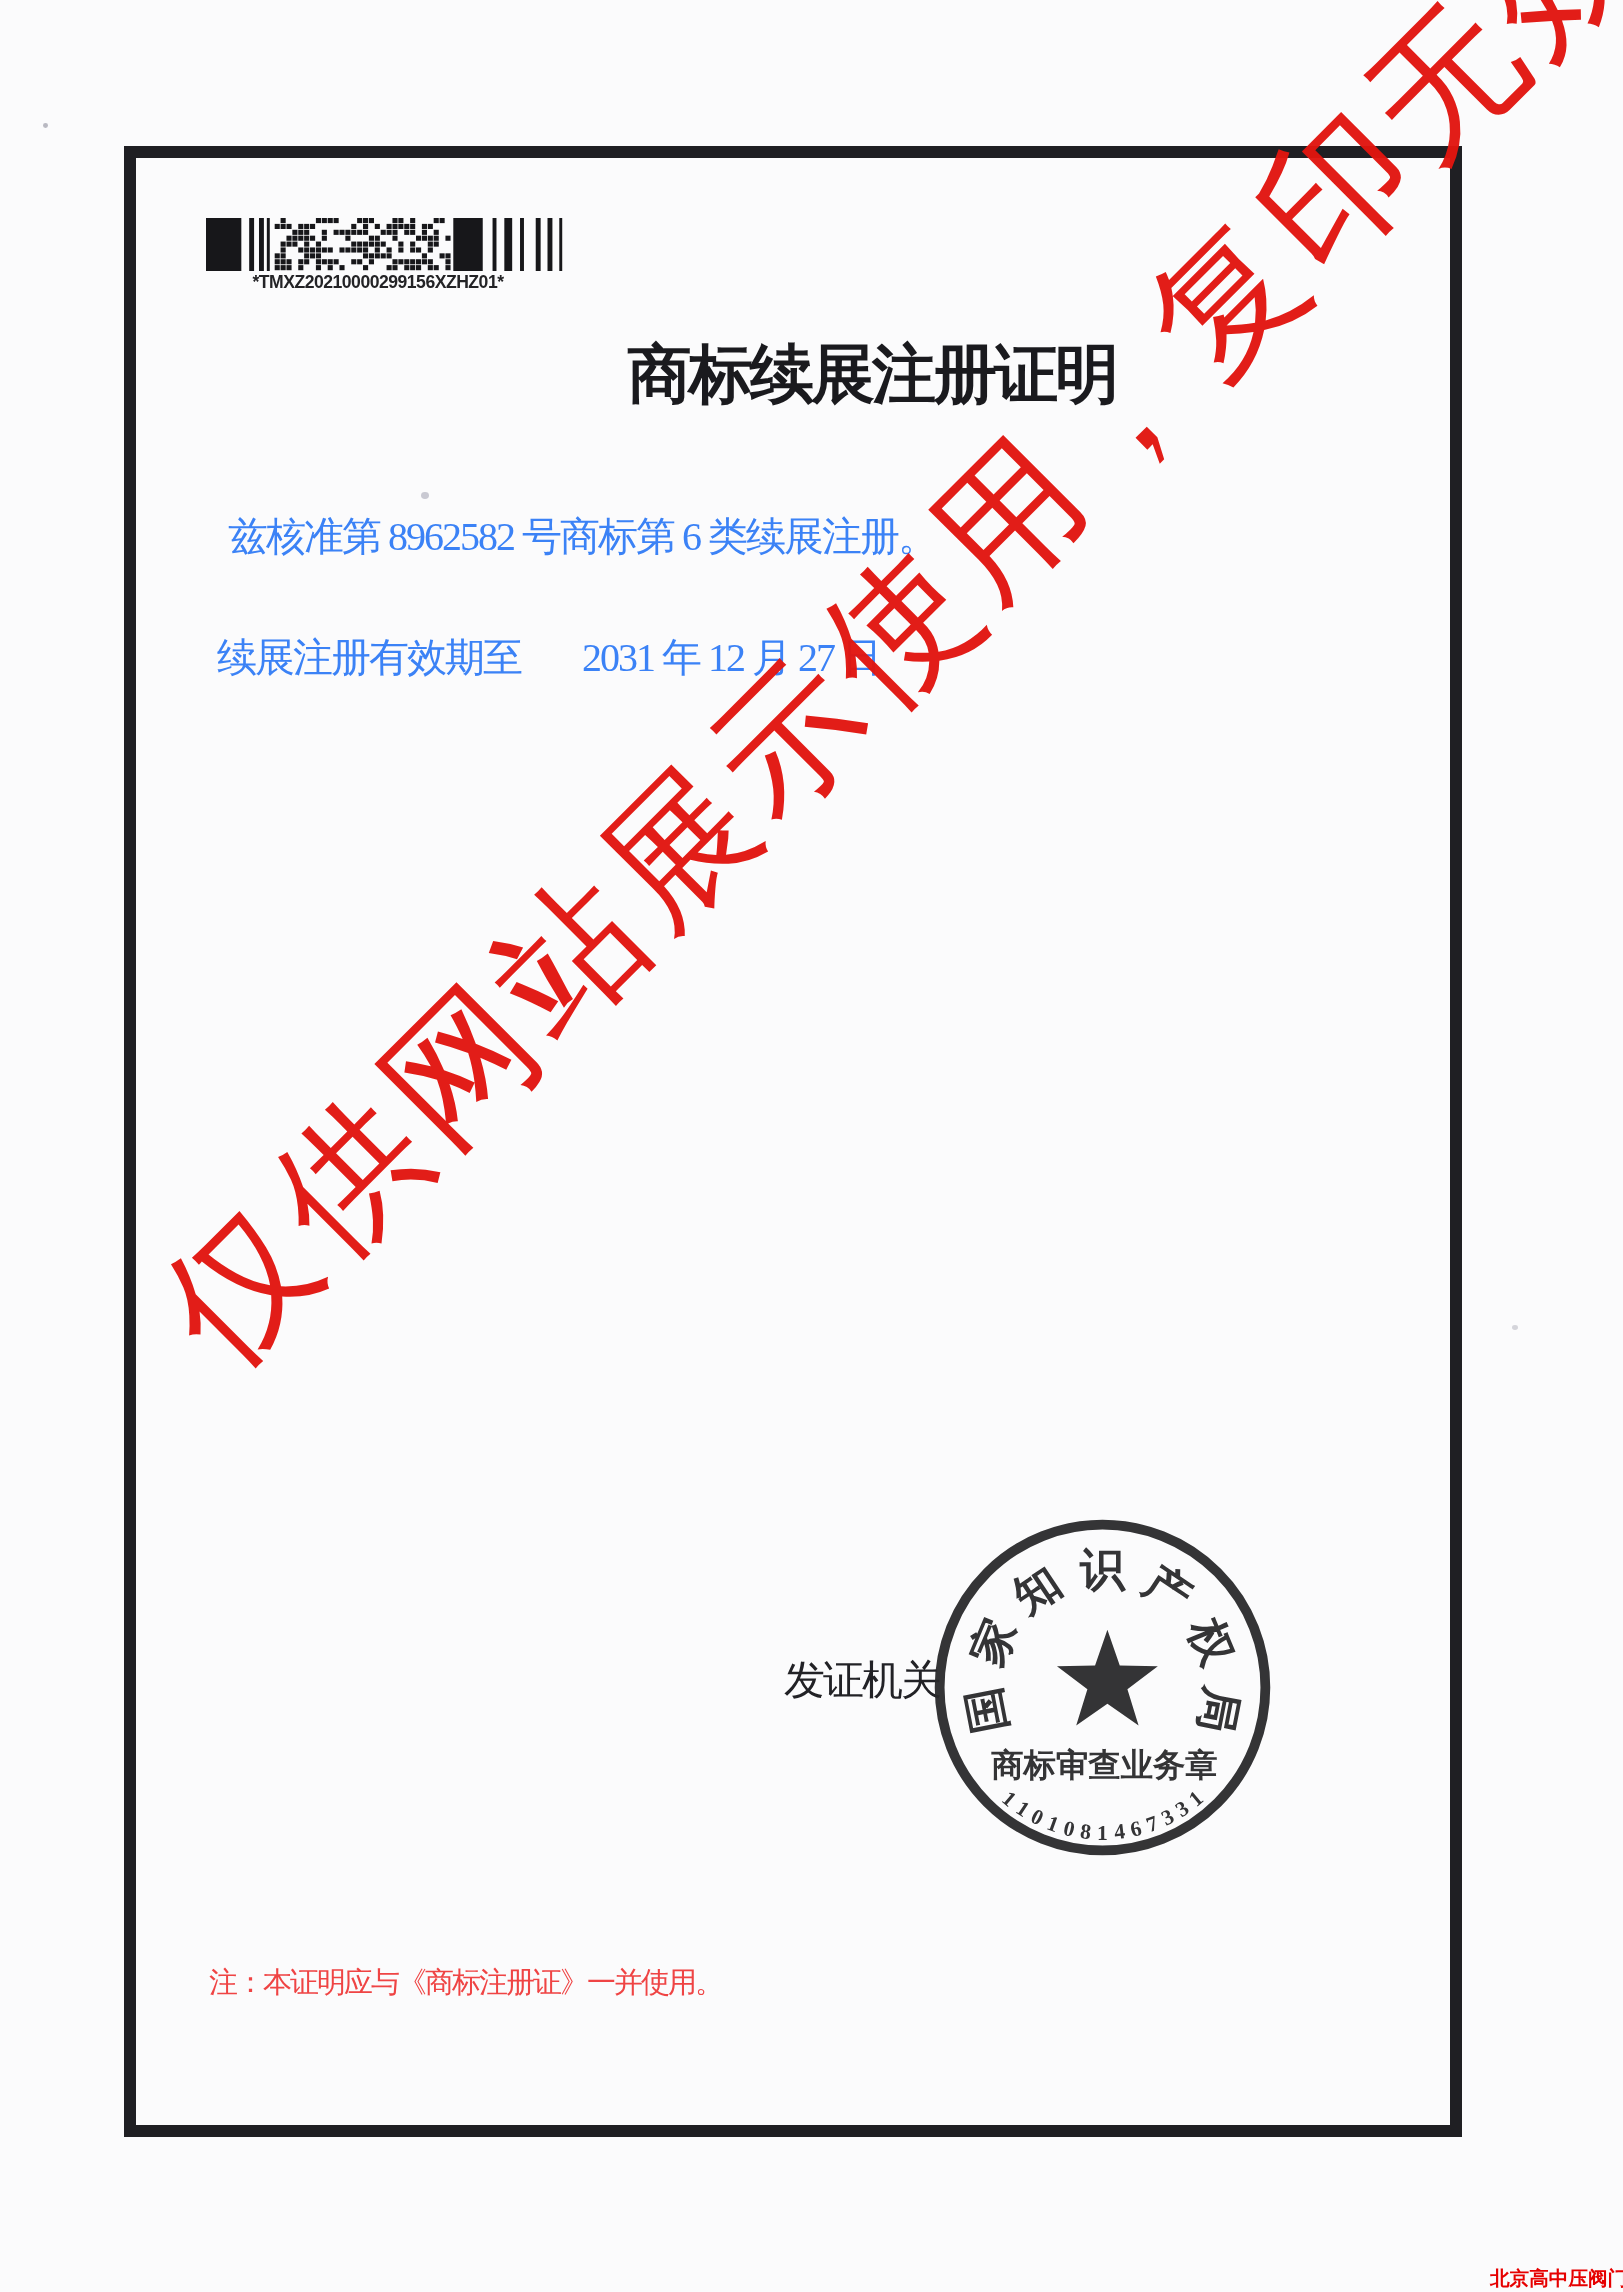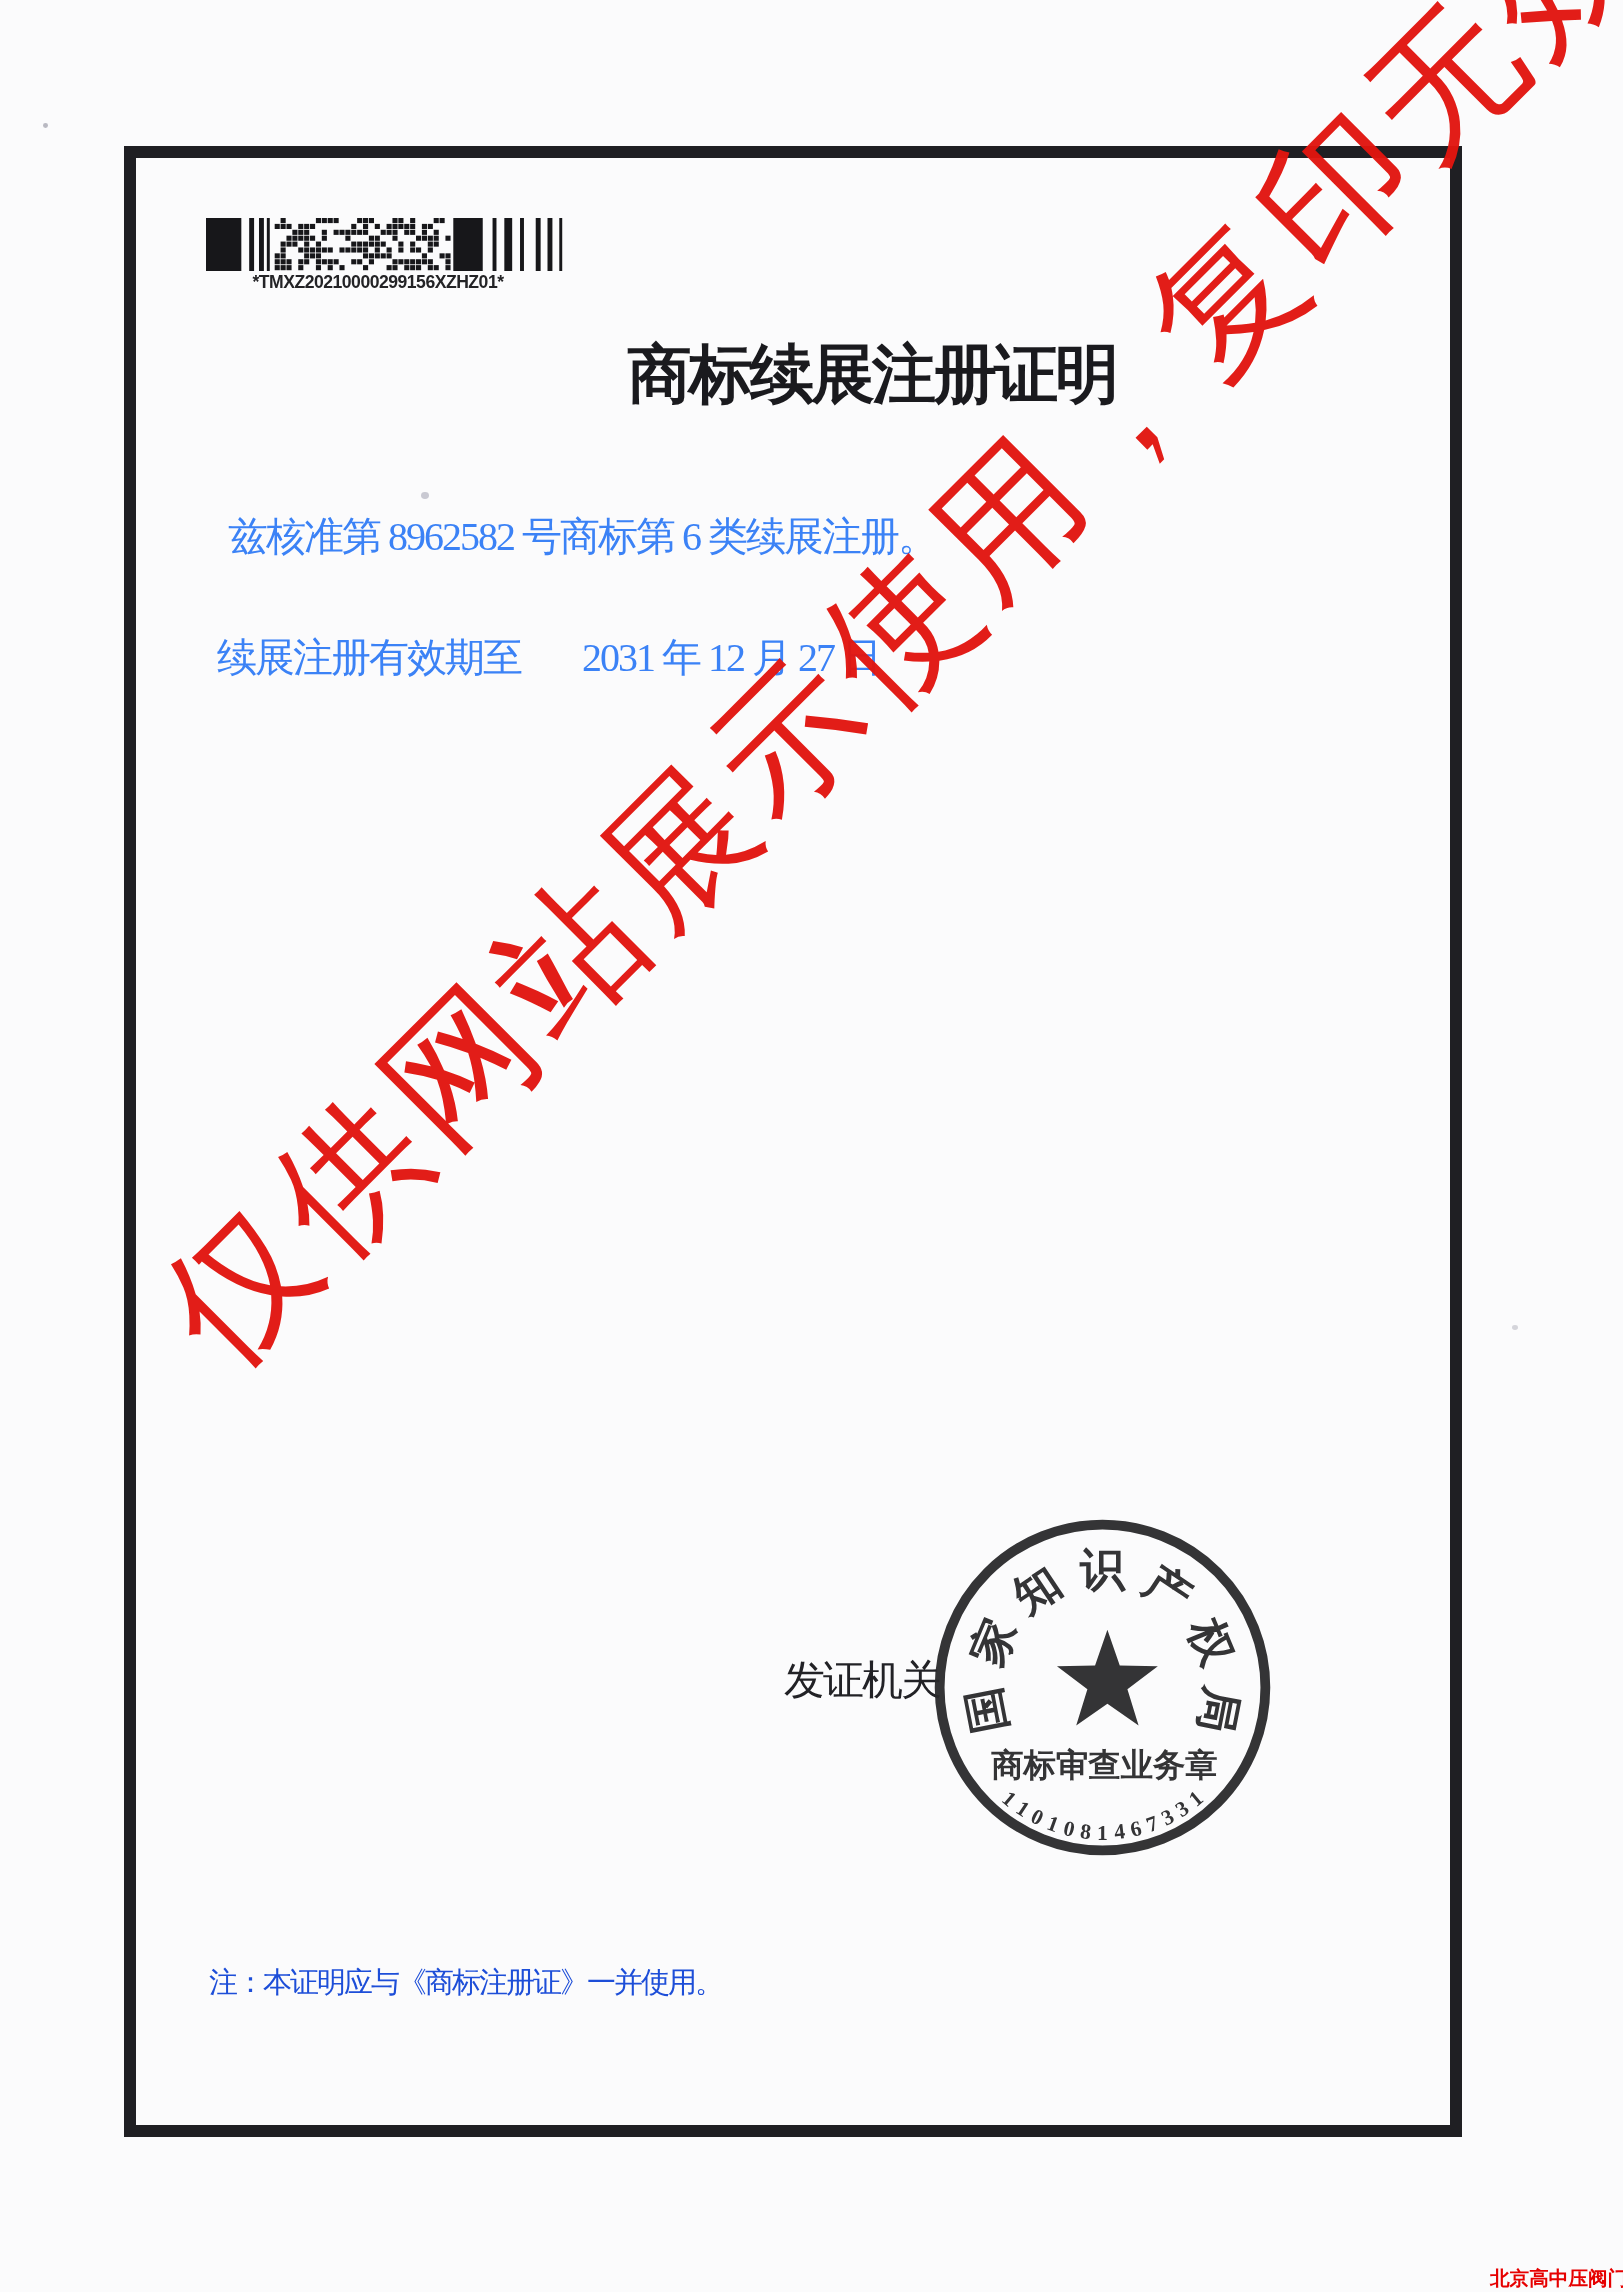--- a/index.html
+++ b/index.html
@@ -33,21 +33,21 @@
     color:#e2150f; transform:rotate(-45deg); transform-origin:0 50%;
     font-weight:400; opacity:0.96; pointer-events:none;
   }
   #issuer{
     position:absolute; left:784px; top:1653px; font-size:41px;
     letter-spacing:-2px; color:#222226;text-align:right;
   }
   #seal{ position:absolute; left:921px; top:1509px; opacity:0.95; }
   #note{
     position:absolute; left:209px; top:1963px; font-size:29px;
-    letter-spacing:-2px; color:#1d4ed8; white-space:nowrap;
+    letter-spacing:-2px; color:#ef4444; white-space:nowrap;
   }
   #corner-brand{
     position:absolute; left:1490px; top:2265px;
     font-family:"Liberation Sans","DejaVu Sans",sans-serif;
     font-weight:bold; font-size:19.6px; color:#e60000; white-space:nowrap;
   }
   .speck{ position:absolute; border-radius:50%; }
   #speck1{ left:421px; top:492px; width:7.8px; height:6.9px; background:#c9c9d2; }
   #speck2{ left:43px; top:123px; width:4.9px; height:4.9px; background:#b9b9c2; }
   #speck3{ left:1512px; top:1325px; width:5.9px; height:4.9px; background:#d4d4da; }

